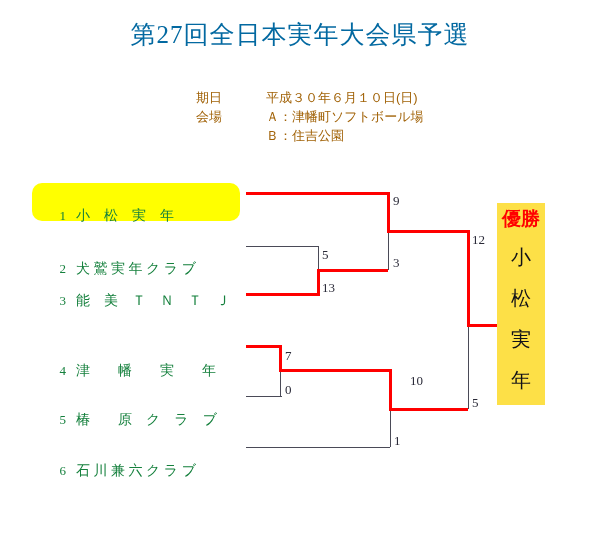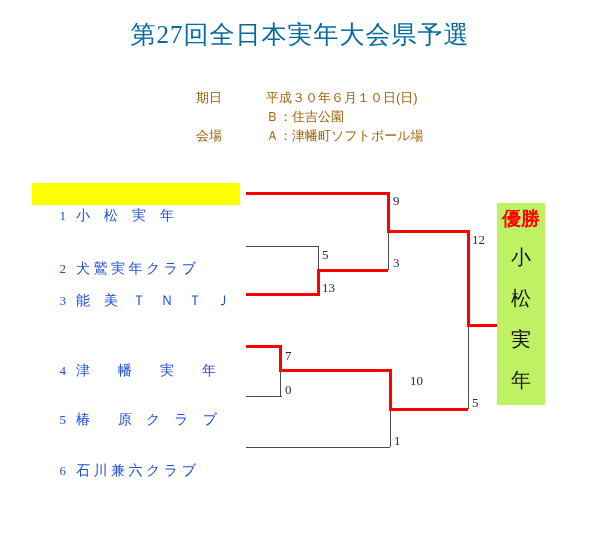--- a/index.html
+++ b/index.html
@@ -33,25 +33,26 @@
   }
   .info-row{display:flex;white-space:pre;}
   .info-label{width:46px;display:inline-block;}
   .info-val{display:inline-block;margin-left:24px;}
 
   
   .team{
     position:absolute;
     font-size:14px;
     white-space:pre;
-    color:#1d4ed8;
+    color:#15803d;
     font-family:"Liberation Serif","DejaVu Serif",serif;
     letter-spacing:0px;
-    height:22px;
+    height:38px;
     line-height:22px;
+    border-radius:10px;
   }
   .team .seed{display:inline-block;width:20px;text-align:right;font-size:13px;}
   .team .nm{display:inline-block;padding-left:10px;}
   .team.hl{background:#ffff00;}
 
   
   .ln{position:absolute;background:#4a4a57;}
   .ln.h{height:1px;}
   .ln.v{width:1px;}
   .ln.redh{height:3px;background:#ff0000;}
@@ -63,21 +64,21 @@
     font-size:13px;
     color:#2a2a38;
     font-family:"Liberation Serif","DejaVu Serif",serif;
     line-height:14px;
   }
 
   
   .champ{
     position:absolute;
     left:497px;top:203px;width:48px;height:202px;
-    background:#bef264;
+    background:#fde047;
     text-align:center;
   }
   .champ .label{
     display:block;
     color:#ff0000;
     font-size:19px;
     font-weight:bold;
     letter-spacing:0px;
     line-height:24px;
     padding-top:4px;
@@ -102,26 +103,26 @@
 
   <div class="info">
     <div class="info-row">
       <span class="info-label">期日</span>
       <span class="info-val">平成３０年６月１０日(日)</span>
     </div>
     <div class="info-row">
       <span class="info-label"></span>
     </div>
     <div class="info-row">
+      <span class="info-label">会場</span>
+      <span class="info-val">Ａ：津幡町ソフトボール場</span>
+    </div>
+    <div class="info-row">
       <span class="info-label"></span>
       <span class="info-val">Ｂ：住吉公園</span>
-    </div>
-    <div class="info-row">
-      <span class="info-label">会場</span>
-      <span class="info-val">Ａ：津幡町ソフトボール場</span>
     </div>
   </div>
 
   <div class="team hl" style="left:32px;top:183px;width:208px;">
     <span class="seed">1</span><span class="nm">小　松　実　年</span>
   </div>
   <div class="team" style="left:32px;top:236px;">
     <span class="seed">2</span><span class="nm">犬 鷲 実 年 ク ラ ブ</span>
   </div>
   <div class="team" style="left:32px;top:268px;">

